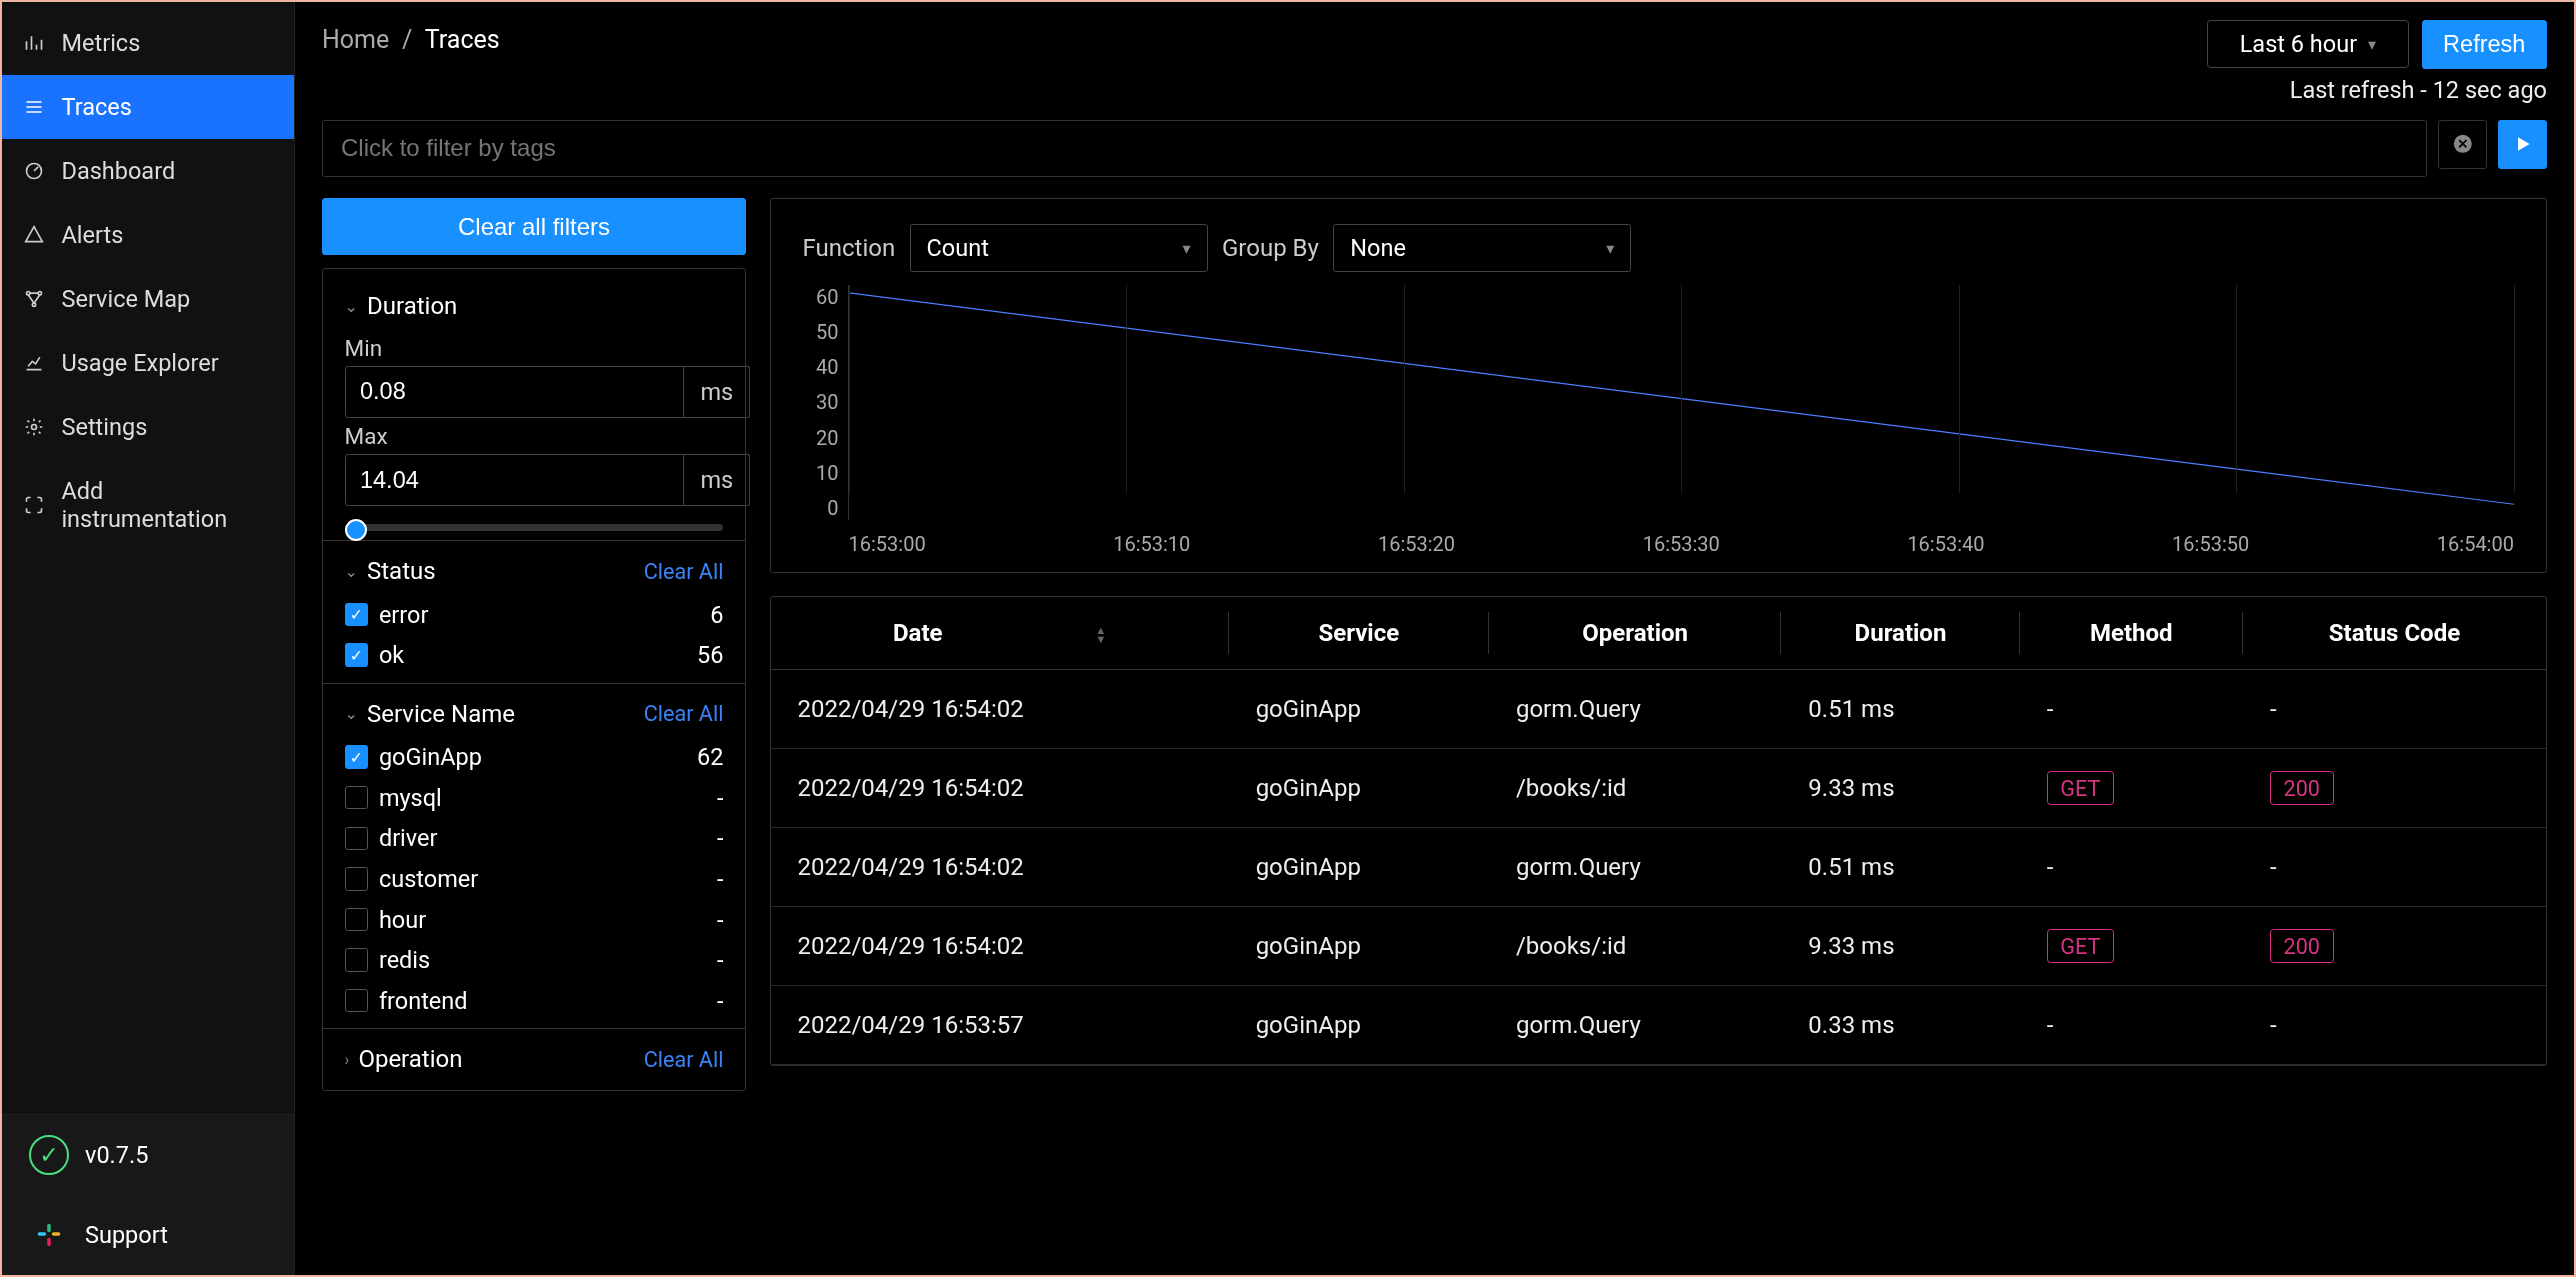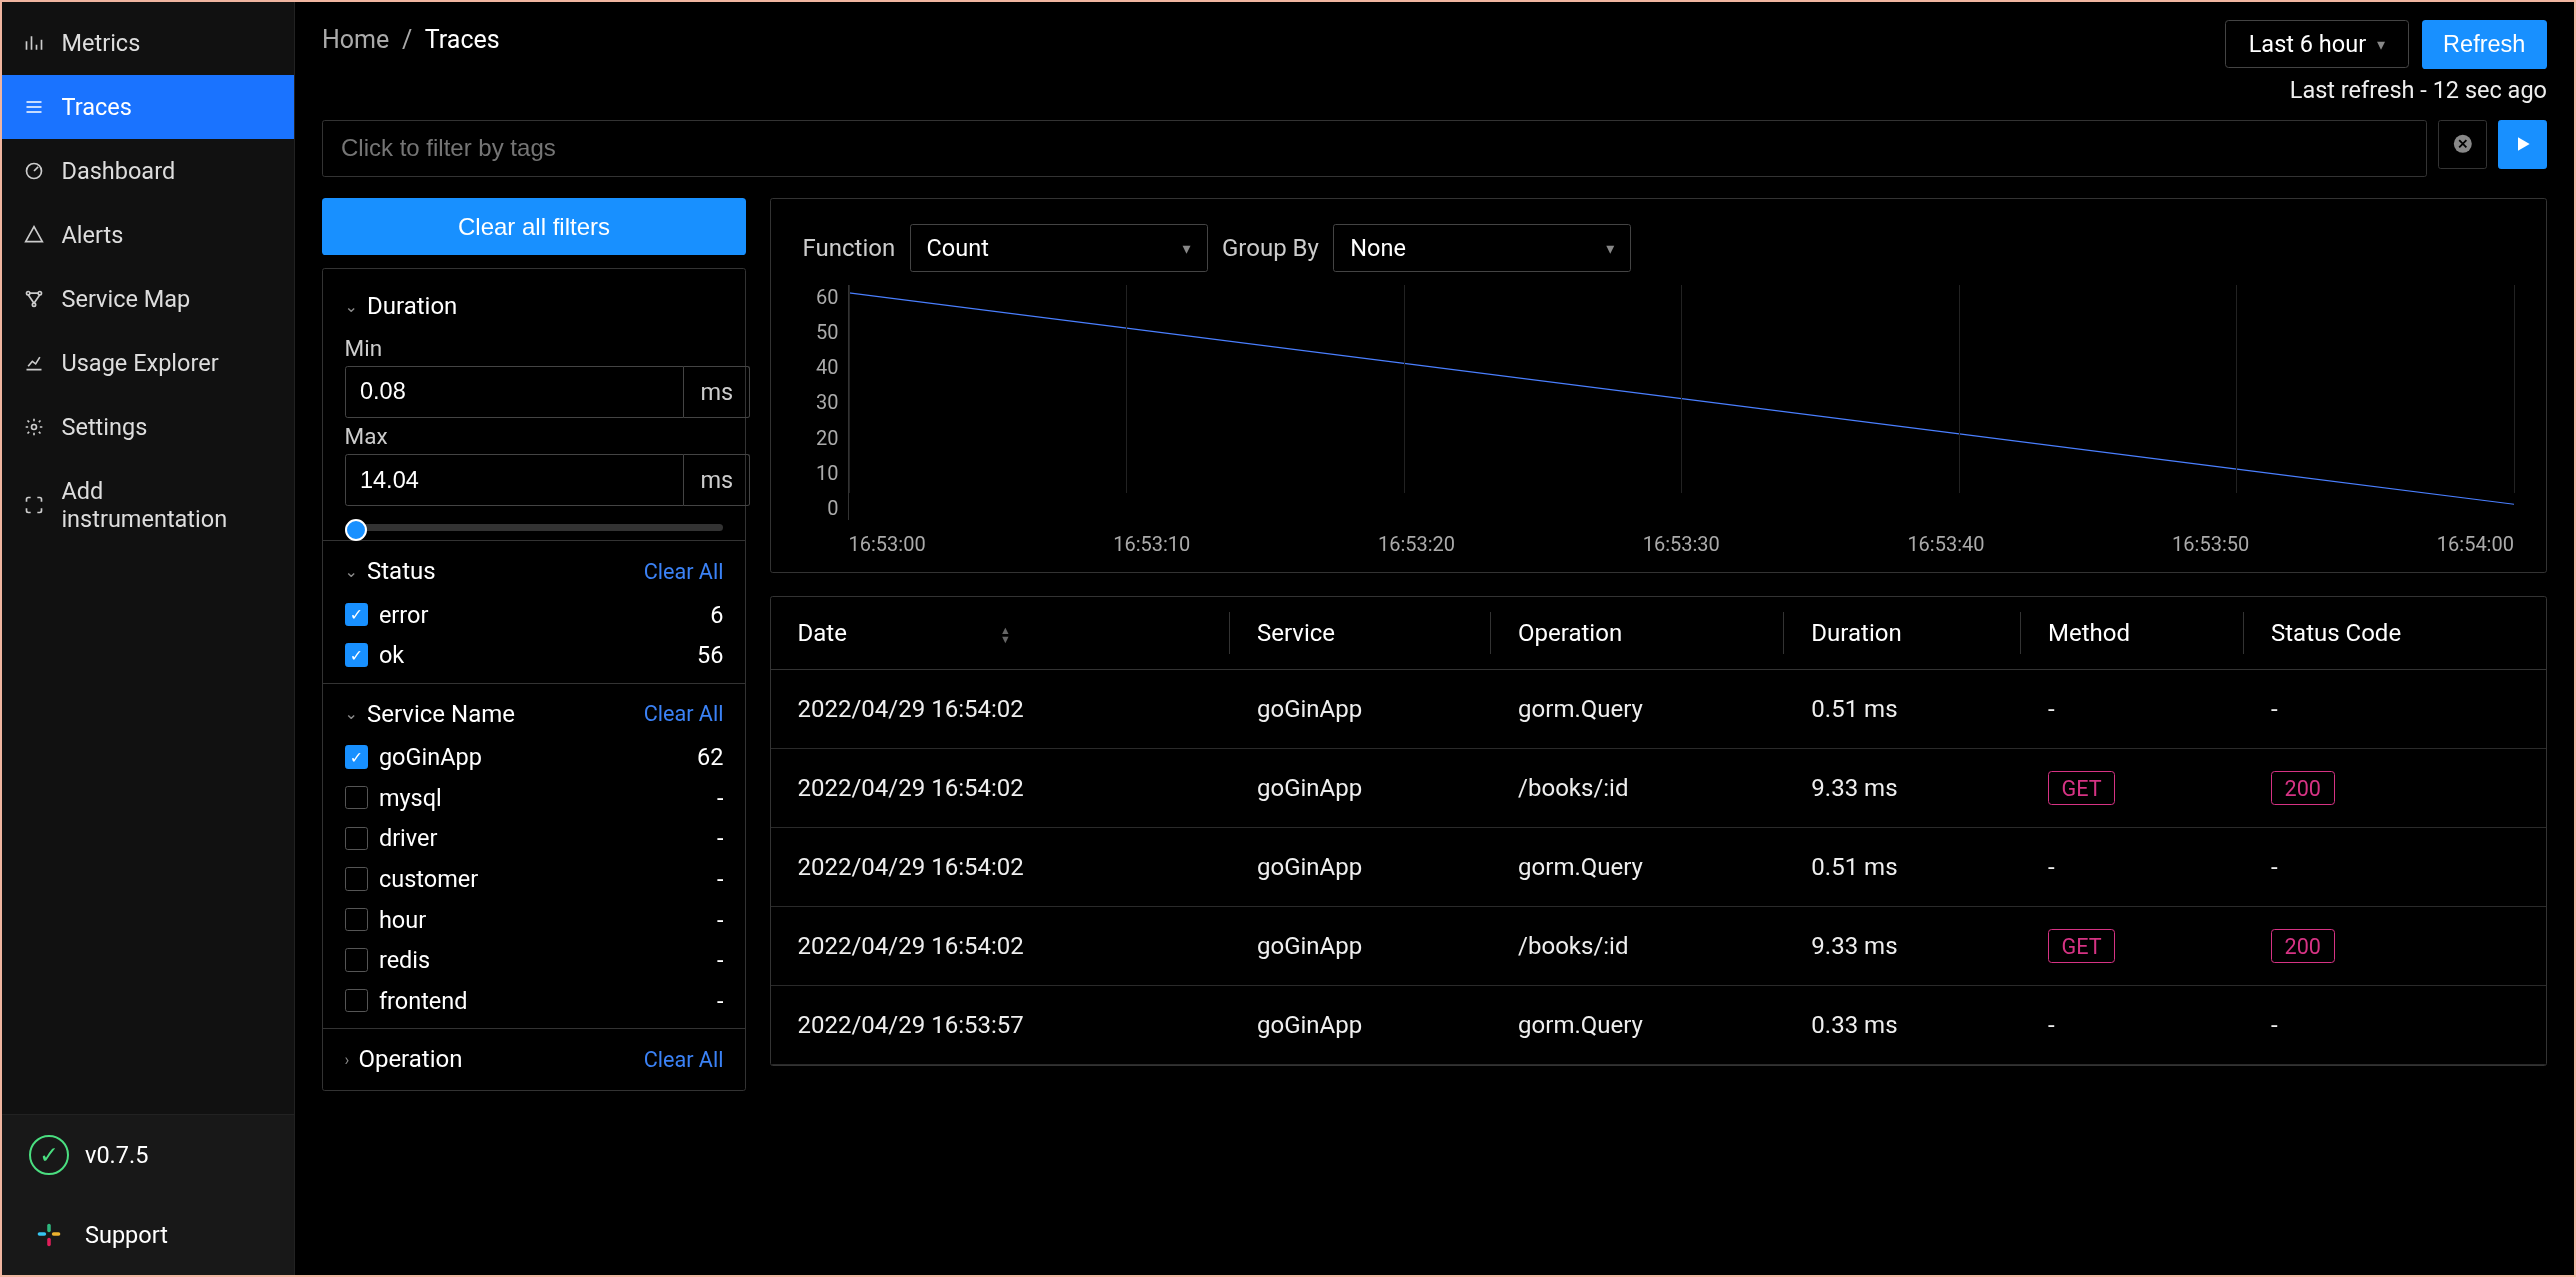--- a/index.html
+++ b/index.html
@@ -18,21 +18,21 @@
 .nav-item.active { background: #1a73ff; color: #fff; }
 .nav-icon { width: 23.5px; height: 23.5px; display: flex; align-items: center; justify-content: center; }
 .sidebar-bottom { border-top: 0.9px solid #222; }
 .sb-item { display: flex; align-items: center; gap: 16px; padding: 20px 27px; background: #181818; }
 .main { flex: 1; display: flex; flex-direction: column; padding: 18px 27px 0 27px; overflow: hidden; }
 .topbar { display: flex; justify-content: space-between; align-items: flex-start; }
 .breadcrumb { display: flex; gap: 12.6px; color: #aaa; font-size: 25px; padding-top: 5.4px;}
 .breadcrumb .current { color: #fff; }
 .topright { text-align: right; }
 .topright-row { display: flex; gap: 12.6px; justify-content: flex-end; align-items: center; }
-.select-box { border: 0.9px solid #444; padding: 9px 23px; border-radius: 3.6px; background: #000; color: #fff; display: flex; align-items: center; gap: 10.8px; }
+.select-box { border: 0.9px solid #444; padding: 9px 32px; border-radius: 3.6px; background: #000; color: #fff; display: flex; align-items: center; gap: 10.8px; }
 .refresh-btn { background: #1890ff; color: #fff; padding: 10.8px 21.6px; border-radius: 3.6px; border: none; font-size: 23.5px; }
 .last-refresh { color: #eee; margin-top: 7.2px; font-size: 23.5px; }
 .filter-row { display: flex; gap: 10.8px; margin-top: 16px; }
 .filter-input { flex: 1; border: 0.9px solid #333; background: #000; color: #888; padding: 13.5px 18px; border-radius: 2.7px; font-size: 24px; }
 .icon-btn { width: 49px; height: 49px; border: 0.9px solid #333; background: #000; display: flex; align-items: center; justify-content: center; border-radius: 2.7px; }
 .icon-btn.primary { background: #1890ff; border-color: #1890ff; }
 .body-row { display: flex; gap: 23.5px; margin-top: 21.6px; overflow: hidden; }
 .filters-panel { width: 424px; display: flex; flex-direction: column; gap: 12.6px; }
 .clear-all-btn { background: #1890ff; color: #fff; border: none; padding: 14.4px; border-radius: 3.6px; font-size: 24px; width: 100%; }
 .filter-card { border: 0.9px solid #333; border-radius: 2.7px; padding: 14.4px 21.6px 7.2px 21.6px; }
@@ -58,21 +58,21 @@
 .chart-controls { display: flex; align-items: center; gap: 14.4px; margin-bottom: 12.6px; }
 .control-label { color: #ccc; font-size: 24px; }
 .chart-select { border: 0.9px solid #444; padding: 9px 16px; border-radius: 2.7px; width: 298px; display: flex; justify-content: space-between; align-items: center; color: #fff; }
 .chart-area { position: relative; height: 271px; display: flex; }
 .y-axis { display: flex; flex-direction: column; justify-content: space-between; align-items: flex-end; padding-right: 9px; color: #aaa; font-size: 20px; width: 45px; height: 235px; }
 .plot { flex: 1; position: relative; height: 235px; border-left: 0.9px solid #333; }
 .grid-line { position: absolute; top: 0; bottom: 27px; width: 0.9px; background: #222; }
 .x-labels { position: absolute; bottom: -36px; left: 0; right: 0; display: flex; justify-content: space-between; color: #aaa; font-size: 20px; }
 .table-card { overflow: hidden; }
 .table { width: 100%; border-collapse: collapse; }
-.table th { text-align: left; padding: 21.6px 27px; color: #fff; font-weight: 400; border-bottom: 0.9px solid #333; font-size: 24px; }
+.table th { text-align: center; padding: 21.6px 27px; color: #fff; font-weight: 700; border-bottom: 0.9px solid #333; font-size: 24px; }
 .table td { padding: 25px 27px; border-bottom: 0.9px solid #2a2a2a; color: #eee; font-size: 24px; }
 .sort-icon { display: inline-flex; flex-direction: column; margin-left: 153px; vertical-align: middle; }
 .sort-icon span { font-size: 10.8px; line-height: 9px; color: #666; }
 .col-sep { position: relative; }
 .col-sep::after { content:""; position:absolute; right:0; top:20%; height:60%; width:0.9px; background:#333; }
 .badge { border: 0.9px solid #d63384; color: #d63384; padding: 3.6px 12.6px; border-radius: 3.6px; font-size: 21.6px; }
 .chevron { font-size: 16px; color: #888; }
 .circle-check { width: 40px; height: 40px; border: 2.7px solid #4ade80; border-radius: 50%; display:flex; align-items:center; justify-content:center; color:#4ade80; }
 .slack-icon { width: 40px; height: 40px; display:flex; align-items:center; justify-content:center; }
 </style>

